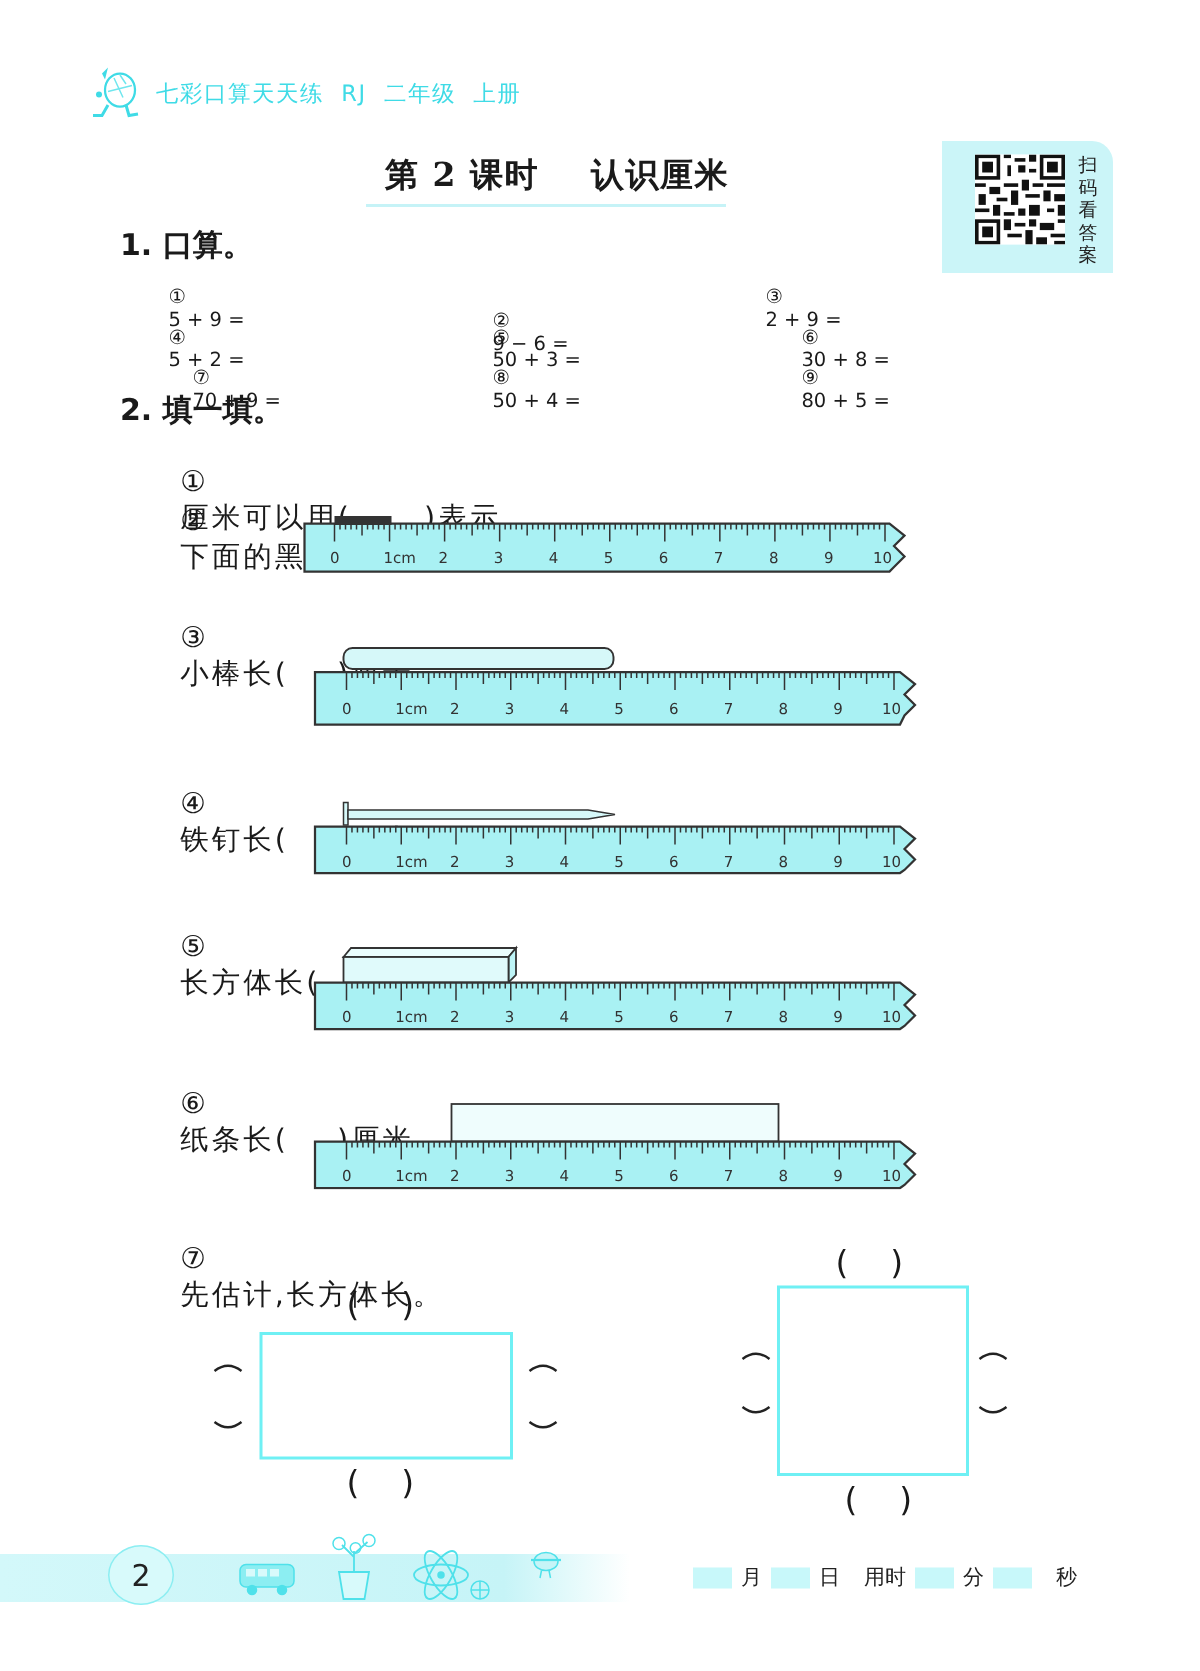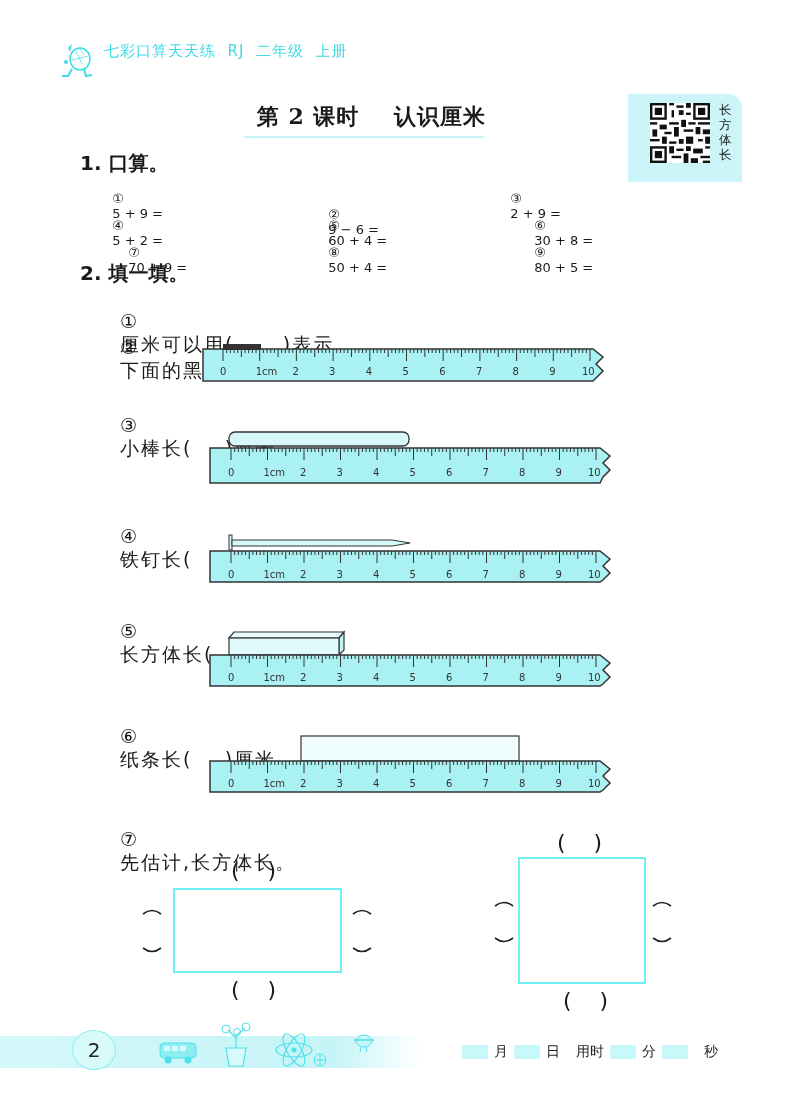--- a/index.html
+++ b/index.html
@@ -5,21 +5,21 @@
   html, body { margin: 0; padding: 0; }
   body {
     width: 800px; height: 1114px; position: relative; overflow: hidden;
     background: #ffffff;
     font-family: "DejaVu Sans", "Liberation Sans", sans-serif;
     color: #1a1a1a;
   }
   .abs { position: absolute; }
 
   
-  .header { left: 58px; top: 42px; height: 40px; display: flex; align-items: flex-start; }
+  .header { left: 58px; top: 42px; height: 40px; display: flex; align-items: center; }
   .header-mascot { width: 40px; height: 38px; }
   .header-text { margin-left: 6px; font-size: 15px; color: #3fdbe6; letter-spacing: 1px; white-space: pre; }
 
   
   .title { left: 240px; top: 102px; width: 246px; font-family: "DejaVu Serif", "Liberation Serif", serif;
            font-weight: bold; font-size: 22px; letter-spacing: 1px; white-space: pre; text-align: right; }
   .title-underline { left: 244px; top: 136px; width: 240px; height: 2px; background: #c6f3f7; }
 
   
   .qr-panel { left: 628px; top: 94px; width: 114px; height: 88px; background: #cbf5f8;
@@ -111,21 +111,21 @@
       <rect x="15" y="18" width="2" height="2"></rect>
     <rect x="18" y="19" width="4" height="2"></rect>
       <rect x="23" y="18" width="2" height="1"></rect>
       <rect x="9" y="22" width="4" height="1"></rect>
     <rect x="14" y="21" width="2" height="4"></rect>
       <rect x="17" y="23" width="3" height="2"></rect>
       <rect x="21" y="22" width="4" height="1"></rect>
       <rect x="22" y="24" width="3" height="1"></rect>
   </g>
 </svg>
-<div class="abs qr-label">长方体长</div>
+<div class="abs qr-label">扫码看答案</div>
 
 <div class="abs section-title" style="left:80px; top:150px;">1. 口算。</div>
 
 <div class="abs q-row" style="left:104px; top:176px;">
   <span>①</span>
   <span>5 + 9 =</span>
 </div>
 <div class="abs q-row" style="left:320px; top:192px;">
   <span>②</span>
   <span>9 − 6 =</span>
@@ -133,21 +133,21 @@
 <div class="abs q-row" style="left:502px; top:176px;">
   <span>③</span>
   <span>2 + 9 =</span>
 </div>
 <div class="abs q-row" style="left:104px; top:203px;">
   <span>④</span>
   <span>5 + 2 =</span>
 </div>
 <div class="abs q-row" style="left:320px; top:203px;">
   <span>⑤</span>
-  <span>60 + 4 =</span>
+  <span>50 + 3 =</span>
 </div>
 <div class="abs q-row" style="left:526px; top:203px;">
   <span>⑥</span>
   <span>30 + 8 =</span>
 </div>
 <div class="abs q-row" style="left:120px; top:230px;">
   <span>⑦</span>
   <span>70 + 9 =</span>
 </div>
 <div class="abs q-row" style="left:320px; top:230px;">

